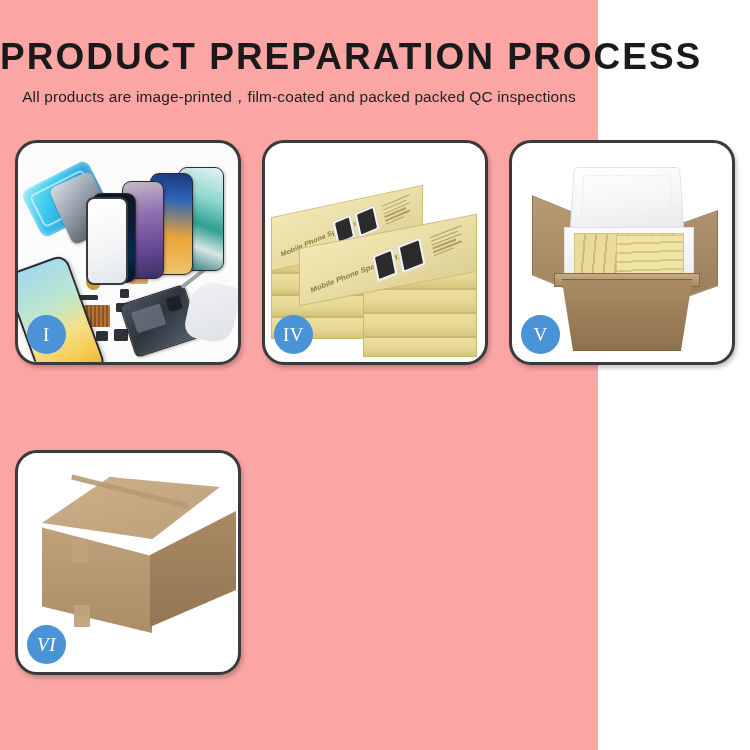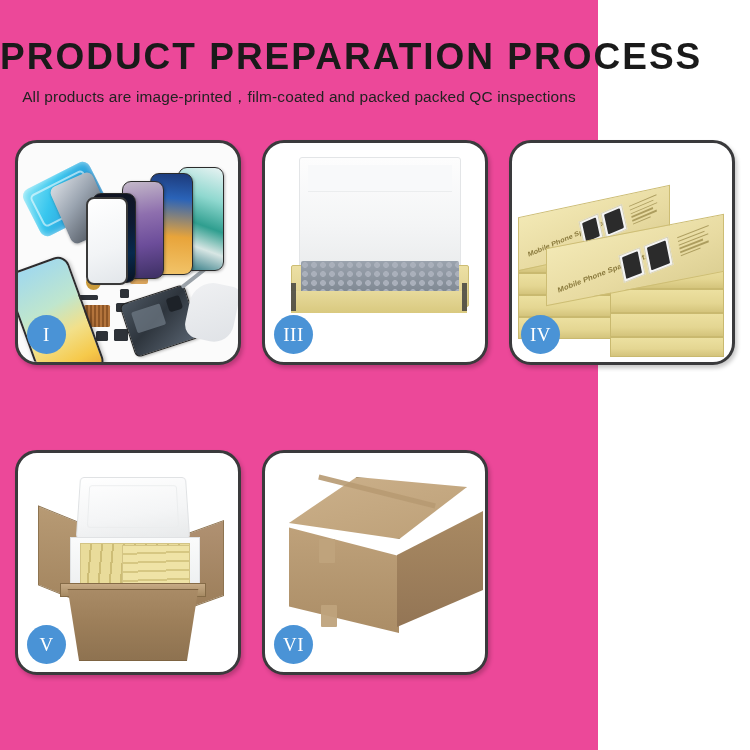--- a/index.html
+++ b/index.html
@@ -11,21 +11,21 @@
     width: 750px;
     height: 750px;
     font-family: "Liberation Sans", sans-serif;
     overflow: hidden;
     position: relative;
   }
   .page {
     width: 598px;
     height: 750px;
     position: relative;
-    background: #ec4899;
+    background: #fca5a5;
   }
 
   
   .header {
     text-align: center;
     padding-top: 38px;
   }
   .title {
     font-family: "Liberation Sans", sans-serif;
     font-size: 37px;
@@ -261,21 +261,21 @@
     background: repeating-linear-gradient(95deg,#e9dc9b 0 9px,#cdbd76 9px 11px);
     border:1px solid #d3c485;
   }
   .ybars2 {
     position:absolute; left:104px; top:92px; width:66px; height:38px;
     background: repeating-linear-gradient(178deg,#efe3a6 0 7px,#d6c782 7px 9px);
     border:1px solid #d3c485;
   }
 
   
-  .p6 { background:#ffffff; }
+  .p6 { background:#ffffff;font-style:italic; }
   .box-top {
     position:absolute; left:24px; top:24px; width:176px; height:60px;
     background: linear-gradient(165deg,#cbb characteristic,#bda078);
     background: linear-gradient(165deg,#cbb08a 0%,#bda078 100%);
     clip-path: polygon(38% 0, 100% 16%, 62% 100%, 0 74%);
     border:1px solid #a88f68;
   }
   .box-left {
     position:absolute; left:24px; top:70px; width:110px; height:110px;
     background: linear-gradient(180deg,#bfa27b 0%,#ab8d66 100%);
@@ -334,31 +334,20 @@
 
         <div class="phone-back"></div>
         <div class="hand"></div>
         <div class="tweezer"></div>
         <div class="big-phone"></div>
       </div>
       <div class="badge">I</div>
     </div>
 
 
-    <div class="panel p3">
-      <div class="panel-media">
-        <div class="foam-lid"></div>
-        <div class="ybox-body"></div>
-        <div class="bubbles"></div>
-        <div class="ybox-front"></div>
-        <div class="ybox-lcorner"></div>
-        <div class="ybox-rcorner"></div>
-      </div>
-      <div class="badge">III</div>
-    </div>
 
     <div class="panel p4">
       <div class="panel-media">
         <div class="stack">
 
           <div class="sbox" style="left:4px;  top:96px;  width:104px; height:20px;"></div>
           <div class="sbox" style="left:4px;  top:118px; width:104px; height:20px;"></div>
           <div class="sbox" style="left:4px;  top:140px; width:104px; height:20px;"></div>
           <div class="sbox" style="left:4px;  top:162px; width:104px; height:20px;"></div>
 

